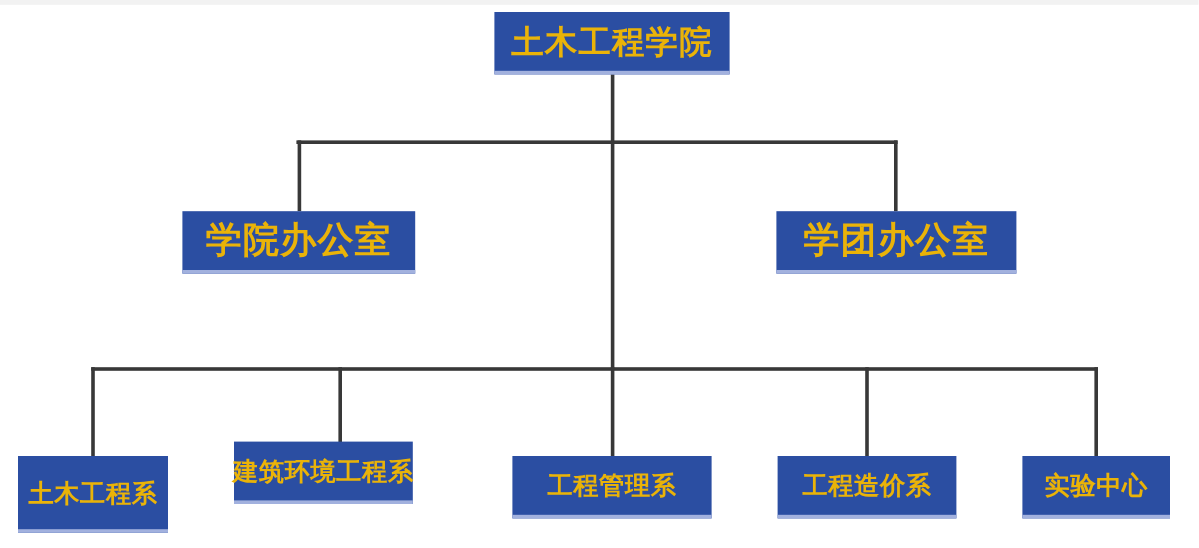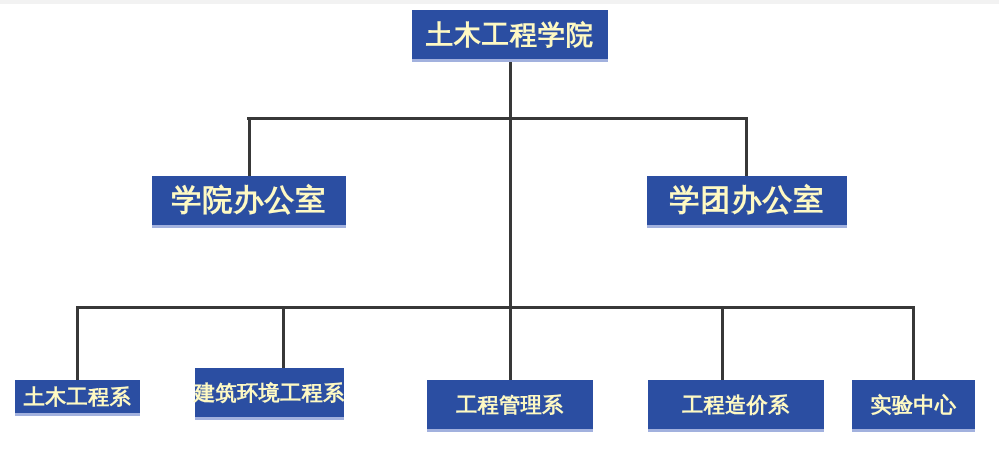--- a/index.html
+++ b/index.html
@@ -19,21 +19,21 @@
     position: absolute;
     left: 0; top: 0;
     width: 999px; height: 4px;
     background: #f2f2f2;
   }
   .node {
     position: absolute;
     box-sizing: border-box;
     background: #2b4ea2;
     border-bottom: 3px solid #a2b1de;
-    color: #fef9c3;
+    color: #eab308;
     font-weight: bold;
     display: flex;
     align-items: center;
     justify-content: center;
     text-align: center;
     white-space: nowrap;
   }
   .node.root { font-size: 27px; letter-spacing: 1px; }
   .node.lvl2 { font-size: 30px; letter-spacing: 1px; }
   .node.lvl3 { font-size: 21px; letter-spacing: 0.5px; }
@@ -68,29 +68,29 @@
     <span>土木工程学院</span>
   </div>
 
   <div class="node lvl2" style="left:152px; top:176px; width:194px; height:52px;">
     <span>学院办公室</span>
   </div>
   <div class="node lvl2" style="left:647px; top:176px; width:200px; height:52px;">
     <span>学团办公室</span>
   </div>
 
-  <div class="node lvl3" style="left:15px; top:380px; width:125px; height:36px;">
+  <div class="node lvl3" style="left:15px; top:380px; width:125px; height:64px;">
     <span>土木工程系</span>
   </div>
   <div class="node lvl3" style="left:195px; top:368px; width:149px; height:52px;">
     <span>建筑环境工程系</span>
   </div>
   <div class="node lvl3" style="left:427px; top:380px; width:166px; height:52px;">
     <span>工程管理系</span>
   </div>
-  <div class="node lvl3" style="left:648px; top:380px; width:176px; height:52px;">
+  <div class="node lvl3" style="left:648px; top:380px; width:149px; height:52px;">
     <span>工程造价系</span>
   </div>
   <div class="node lvl3" style="left:852px; top:380px; width:123px; height:52px;text-align:center;">
     <span>实验中心</span>
   </div>
 
 </div>
 
 </body></html>

